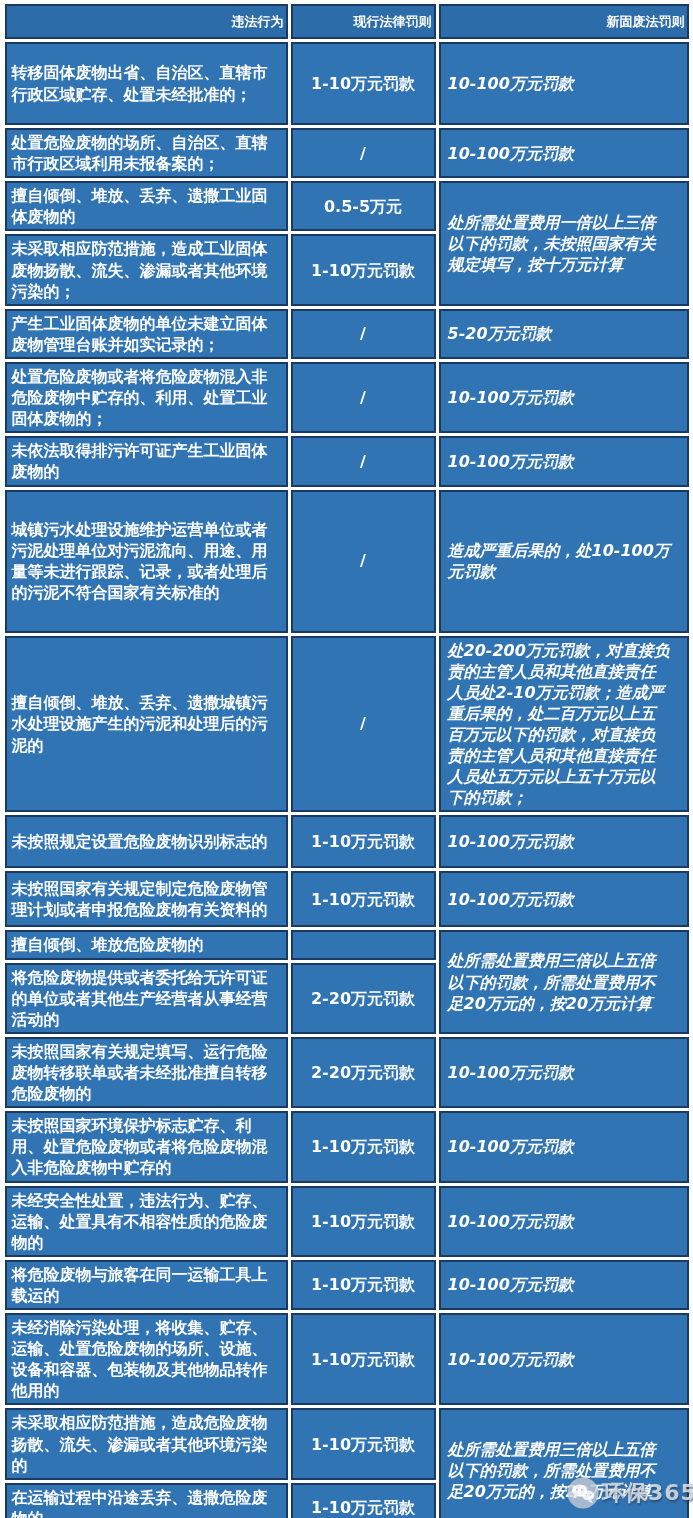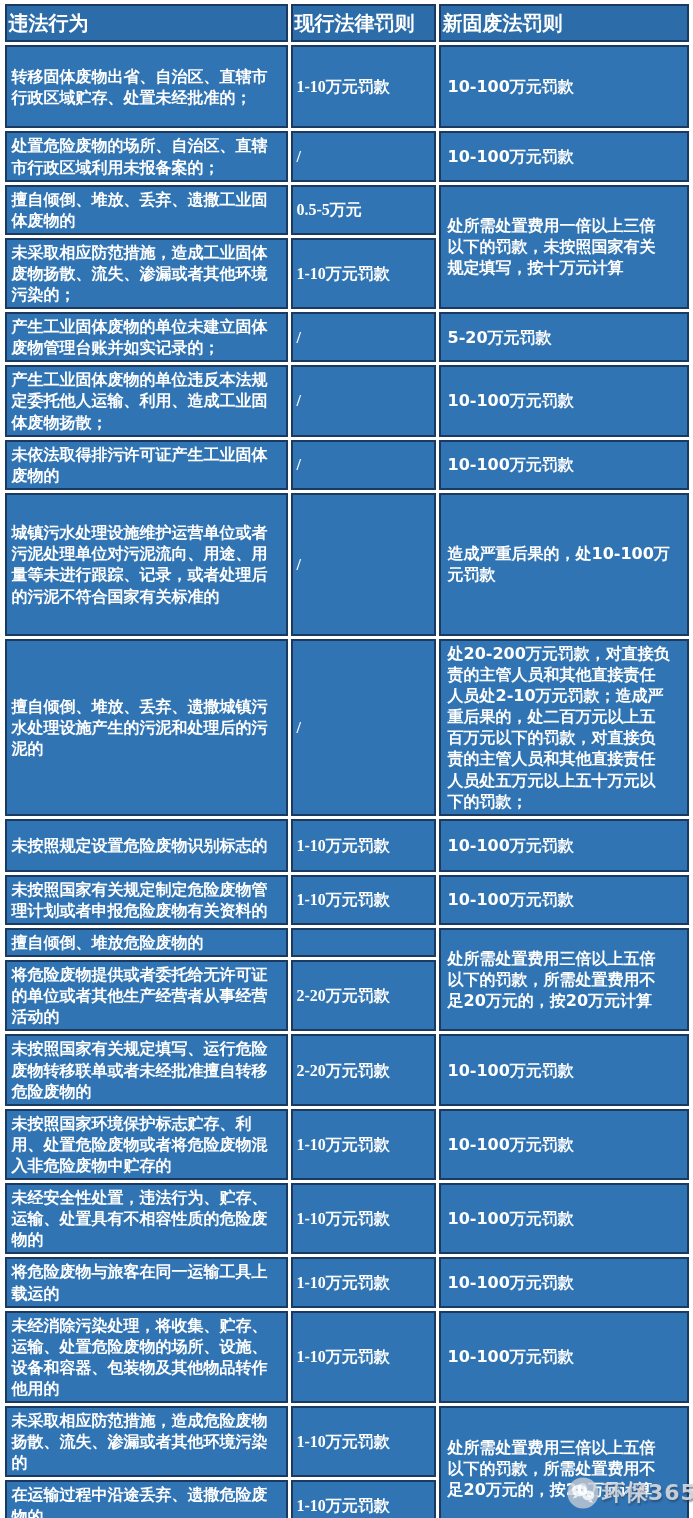--- a/index.html
+++ b/index.html
@@ -24,40 +24,40 @@
     border:2px solid var(--border-color,#1b3a61);
     color:var(--text-color,#ffffff);
     font-weight:bold;
     vertical-align:middle;
     box-sizing:border-box;
     word-break:break-all;
     line-height:1.32;
   }
   th{
     background:var(--header-bg,#2c6da9);
-    font-size:20px;
-    text-align:left;
+    font-size:13px;
+    text-align:right;
     padding:4px 2px;
   }
   td{
     background:var(--cell-bg,#3074b4);
     font-size:16px;
     padding:2px 4px;
   }
   td.col-behavior{text-align:left;padding-left:5px;}
-  td.col-current{text-align:left;font-family:Liberation Serif, serif;}
-  td.col-new{text-align:left;padding-left:7px;padding-right:16px;}
+  td.col-current{text-align:center;}
+  td.col-new{text-align:left;padding-left:7px;padding-right:16px;font-style:italic;}
   thead tr{height:35px;}
   
   #tb tr:nth-child(1){height:83px}   #tb tr:nth-child(2){height:38px}
   #tb tr:nth-child(3){height:48px}   #tb tr:nth-child(4){height:65px}
   #tb tr:nth-child(5){height:45px}   #tb tr:nth-child(6){height:67px}
   #tb tr:nth-child(7){height:43px}   #tb tr:nth-child(8){height:143px}
   #tb tr:nth-child(9){height:135px}  #tb tr:nth-child(10){height:53px}
-  #tb tr:nth-child(11){height:50px}  #tb tr:nth-child(12){height:28px}
+  #tb tr:nth-child(11){height:56px}  #tb tr:nth-child(12){height:28px}
   #tb tr:nth-child(13){height:68px}  #tb tr:nth-child(14){height:52px}
   #tb tr:nth-child(15){height:60px}  #tb tr:nth-child(16){height:47px}
   #tb tr:nth-child(17){height:40px}  #tb tr:nth-child(18){height:66px}
   #tb tr:nth-child(19){height:47px}  #tb tr:nth-child(20){height:43px}
   #tb tr:nth-child(21){height:42px}  #tb tr:nth-child(22){height:45px}
   #tb tr:nth-child(23){height:85px}  #tb tr:nth-child(24){height:84px}
 
   .watermark{
     position:absolute;
     left:566px;
@@ -113,21 +113,21 @@
         <tr>
           <td class="col-behavior">未采取相应防范措施，造成工业固体废物扬散、流失、渗漏或者其他环境污染的；</td>
           <td class="col-current">1-10万元罚款</td>
         </tr>
         <tr>
           <td class="col-behavior">产生工业固体废物的单位未建立固体废物管理台账并如实记录的；</td>
           <td class="col-current">/</td>
           <td class="col-new">5-20万元罚款</td>
         </tr>
         <tr>
-          <td class="col-behavior">产生工业固体废物的单位违反本法规定委托他人运输、利用、造成工业固体废物扬散；</td>
+          <td class="col-behavior">处置危险废物或者将危险废物混入非危险废物中贮存的、利用、处置工业固体废物的；</td>
           <td class="col-current">/</td>
           <td class="col-new">10-100万元罚款</td>
         </tr>
         <tr>
           <td class="col-behavior">未依法取得排污许可证产生工业固体废物的</td>
           <td class="col-current">/</td>
           <td class="col-new">10-100万元罚款</td>
         </tr>
         <tr>
           <td class="col-behavior">城镇污水处理设施维护运营单位或者污泥处理单位对污泥流向、用途、用量等未进行跟踪、记录，或者处理后的污泥不符合国家有关标准的</td>

